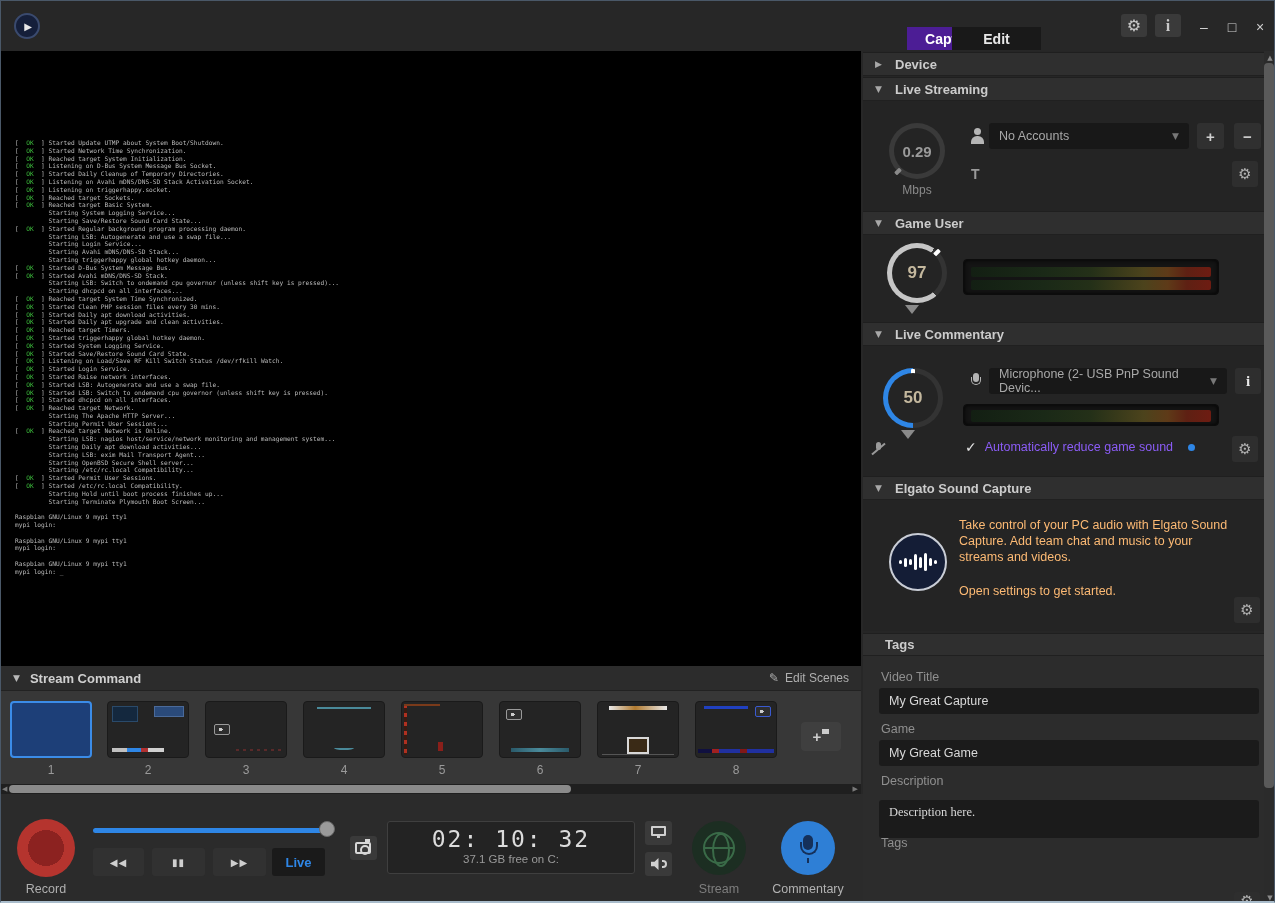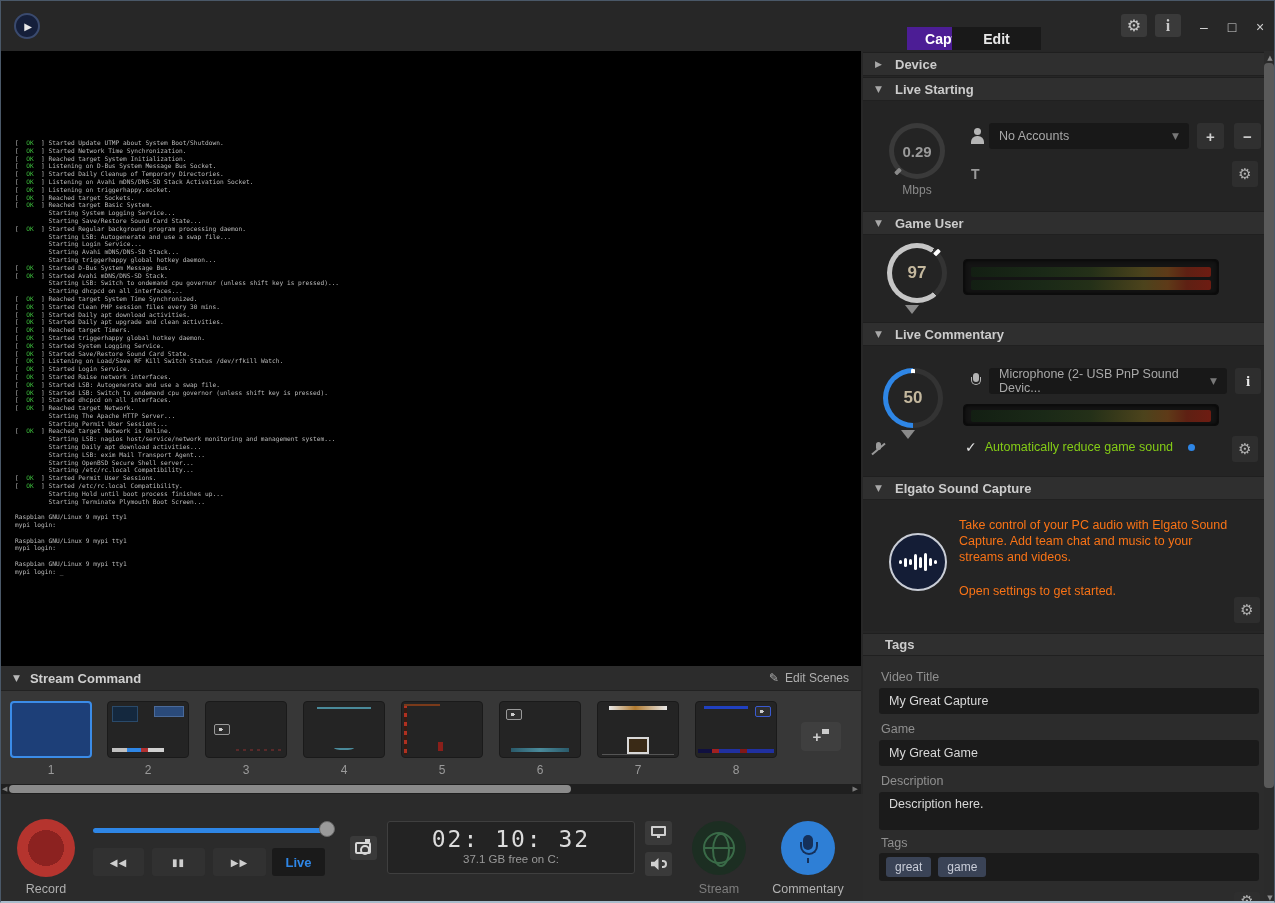--- a/index.html
+++ b/index.html
@@ -75,28 +75,28 @@
   .mic-sm { position:absolute; width:10px; height:16px; }
   .mic-sm:before { content:""; position:absolute; left:2px; top:0; width:6px; height:9px; border-radius:3px; background:#b5b5b5; }
   .mic-sm:after { content:""; position:absolute; left:0; top:4px; width:8px; height:7px; border:1px solid #b5b5b5; border-top:none;
                   border-radius:0 0 6px 6px; }
   .mic-mute { position:absolute; width:16px; height:16px; }
   .mic-mute:before { content:""; position:absolute; left:5px; top:1px; width:5px; height:8px; border-radius:3px; background:#9a9a9a; }
   .mic-mute:after { content:""; position:absolute; left:-1px; top:7px; width:17px; height:2px; background:#9a9a9a; transform:rotate(-40deg); }
 
   
   .check { color:#e2e2e2; font-size:14px; }
-  .check-lbl { color:#84cc16; font-size:12.5px; }
+  .check-lbl { color:#8b5cf6; font-size:12.5px; }
   .blue-dot { display:inline-block; width:7px; height:7px; border-radius:50%; background:#2e86e6; margin-left:7px; }
 
   
   #esc-badge { position:absolute; left:26px; top:33px; width:58px; height:58px; border-radius:50%;
                background:#141d36; border:2px solid #c9cdd6; display:flex; align-items:center; justify-content:center; gap:2px; }
   #esc-badge i { display:block; width:3px; border-radius:2px; background:#fff; }
-  .esc-text { position:absolute; left:96px; color:#f97316; font-size:12.5px; line-height:16px; width:272px; }
+  .esc-text { position:absolute; left:96px; color:#fdba74; font-size:12.5px; line-height:16px; width:272px; }
 
   
   #tags-body { background:#2c2c2c; }
   .meta-lbl { position:absolute; left:18px; color:#8f8f8f; font-size:12.5px; }
   .meta-input { position:absolute; left:16px; width:380px; height:26px; background:#1b1b1b; border-radius:3px;
                 color:#d8d8d8; font-size:12.5px; display:flex; align-items:center; padding:0 10px; }
   .meta-area { position:absolute; left:16px; width:380px; height:38px; background:#1b1b1b; border-radius:3px;
                color:#d8d8d8; font-size:12.5px; padding:5px 10px; }
   #tag-chips { position:absolute; left:16px; width:380px; height:28px; background:#1b1b1b; border-radius:3px;
                display:flex; align-items:center; gap:7px; padding:0 7px; }
@@ -280,21 +280,21 @@
 
   <div id="panel">
 
     <div class="sec-hdr" style="top:1px;">
       <span class="tri glyph">▶</span>
       <span class="lbl">Device</span>
     </div>
 
     <div class="sec-hdr" style="top:26px;">
       <span class="tri glyph">▼</span>
-      <span class="lbl">Live Starting</span>
+      <span class="lbl">Live Streaming</span>
     </div>
     <div class="sec-body" style="top:50px; height:110px;">
       <div class="dial" style="left:26px; top:22px; width:56px; height:56px; background:#3a3a3a;">
         <div class="tick" style="left:7px; bottom:4px; background:#8a8a8a; transform:rotate(45deg);"></div>
         <div class="hole">
             <span class="num" style="color:#9a9a9a; font-size:15px;">0.29</span>
           </div>
       </div>
       <div style="position:absolute; left:26px; top:82px; width:56px; text-align:center; color:#8a8a8a; font-size:12px;">Mbps</div>
       <div class="person" style="left:106px; top:27px;"></div>
@@ -383,28 +383,24 @@
     <div class="sec-body" id="tags-body" style="top:605px; height:248px;">
       <div class="meta-lbl" style="top:14px;">Video Title</div>
       <div class="meta-input" style="top:32px;">
         <span>My Great Capture</span>
       </div>
       <div class="meta-lbl" style="top:66px;">Game</div>
       <div class="meta-input" style="top:84px;">
         <span>My Great Game</span>
       </div>
       <div class="meta-lbl" style="top:118px;">Description</div>
-      <div class="meta-area" style="top:136px;">
+      <div class="meta-area" style="top:144px;font-family:Liberation Serif, serif;">
         <span>Description here.</span>
       </div>
       <div class="meta-lbl" style="top:180px;">Tags</div>
-      <div id="tag-chips" style="top:197px;">
-          <span class="chip">great</span>
-          <span class="chip">game</span>
-        </div>
       <div class="gearbtn glyph" style="left:371px; top:236px; height:17px;">⚙</div>
     </div>
   </div>
 
   <div id="v-scroll">
     <div class="scroll-arrow glyph" style="top:3px;">▲</div>
     <div class="scroll-arrow glyph" style="top:843px;">▼</div>
   </div>
   <div id="v-thumb" style="left:1263px; top:62px; position:absolute;"></div>
 

